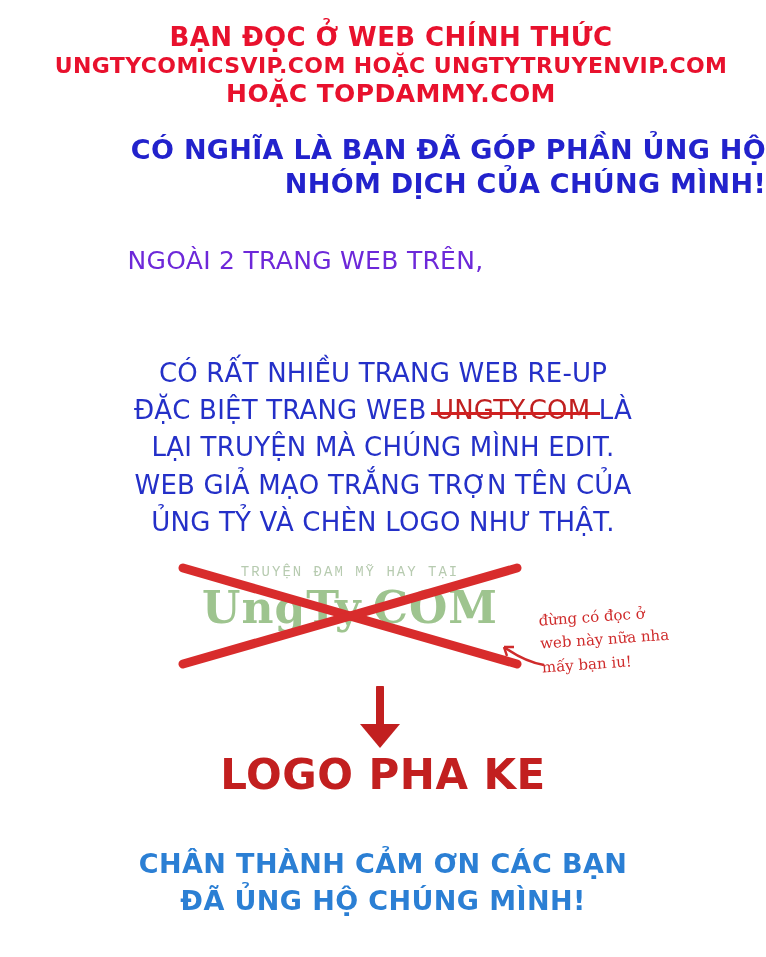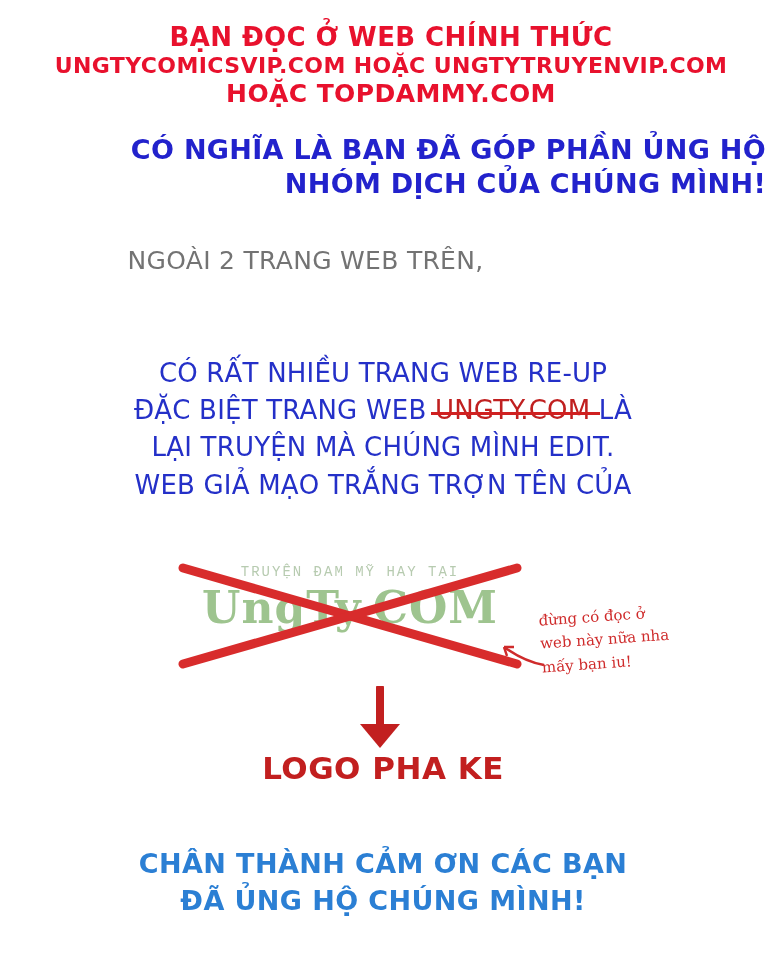--- a/index.html
+++ b/index.html
@@ -58,21 +58,21 @@
     text-transform: uppercase;
   }
 
   
   .block-blue-p1 {
     position: absolute;
     top: 243px;
     left: 0;
     width: 611px;
     text-align: center;
-    color: #737373;
+    color: #6d28d9;
     font-family: "DejaVu Sans", sans-serif;
     font-size: 25px;
     line-height: 1.4;
     letter-spacing: 0.3px;
     text-transform: uppercase;
   }
 
   
   .block-blue-p2 {
     position: absolute;
@@ -166,21 +166,21 @@
   }
   .logo-fake-label {
     position: absolute;
     top: 750px;
     left: 0;
     width: 766px;
     text-align: center;
     color: #c21f1f;
     font-family: "DejaVu Sans", sans-serif;
     font-weight: bold;
-    font-size: 31px;
+    font-size: 42px;
     letter-spacing: 0.5px;
   }
 
   
   .block-thanks {
     position: absolute;
     top: 845px;
     left: 0;
     width: 766px;
     text-align: center;
@@ -218,20 +218,21 @@
     <div>
       <span>Đặc biệt trang web</span>
       <span class="strike-wrap">
         <span>ungty.com</span>
         <span class="bar"></span>
       </span>
       <span>là</span>
     </div>
     <div>lại truyện mà chúng mình edit.</div>
     <div>web giả mạo trắng trợn tên của</div>
+    <div>ủng tỷ và chèn logo như thật.</div>
   </div>
 
   <div class="fake-logo-zone">
     <div class="fake-logo-small">Truyện đam mỹ hay tại</div>
     <div class="fake-logo-big">UngTy.COM</div>
   </div>
 
   <svg class="cross" viewBox="0 0 350 112">
     <line x1="8" y1="8" x2="342" y2="104" stroke="#d82c2c" stroke-width="9" stroke-linecap="round"></line>
     <line x1="8" y1="104" x2="342" y2="8" stroke="#d82c2c" stroke-width="9" stroke-linecap="round"></line>

